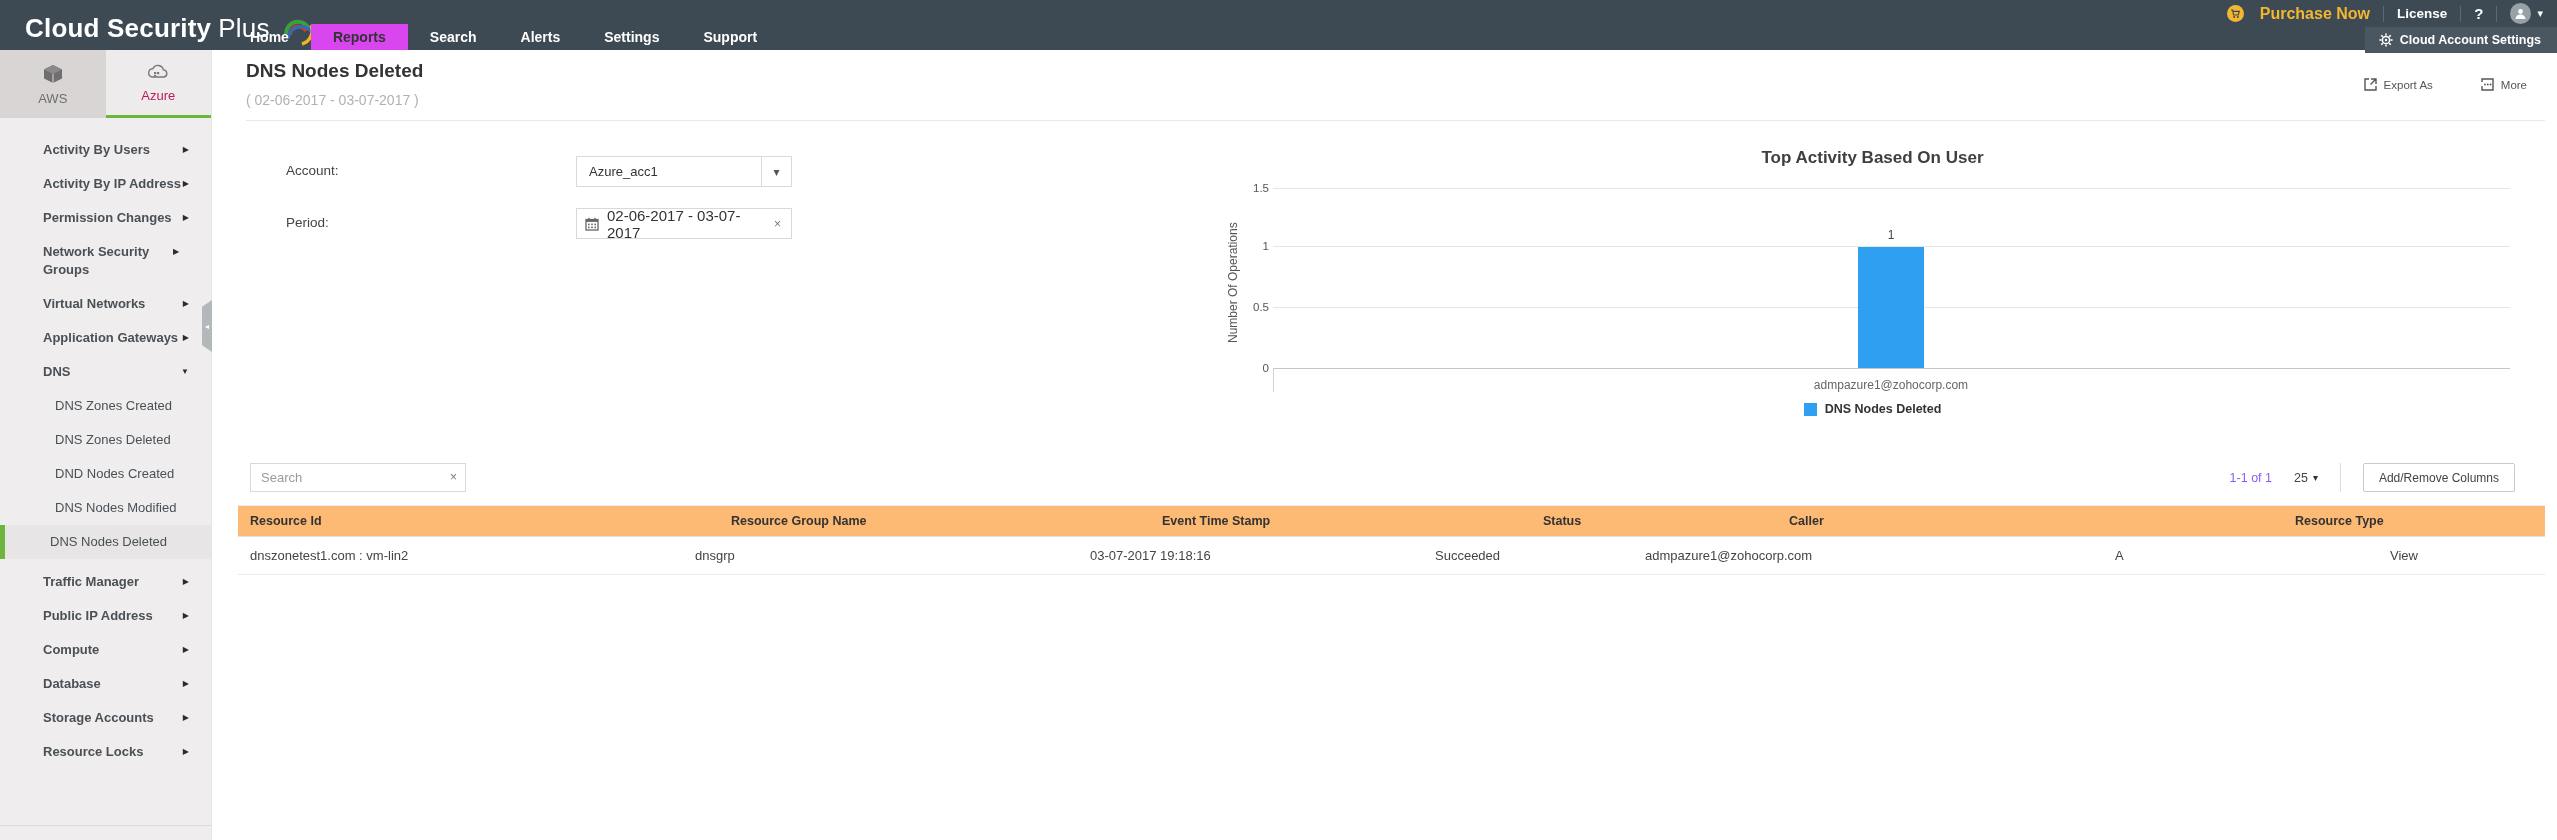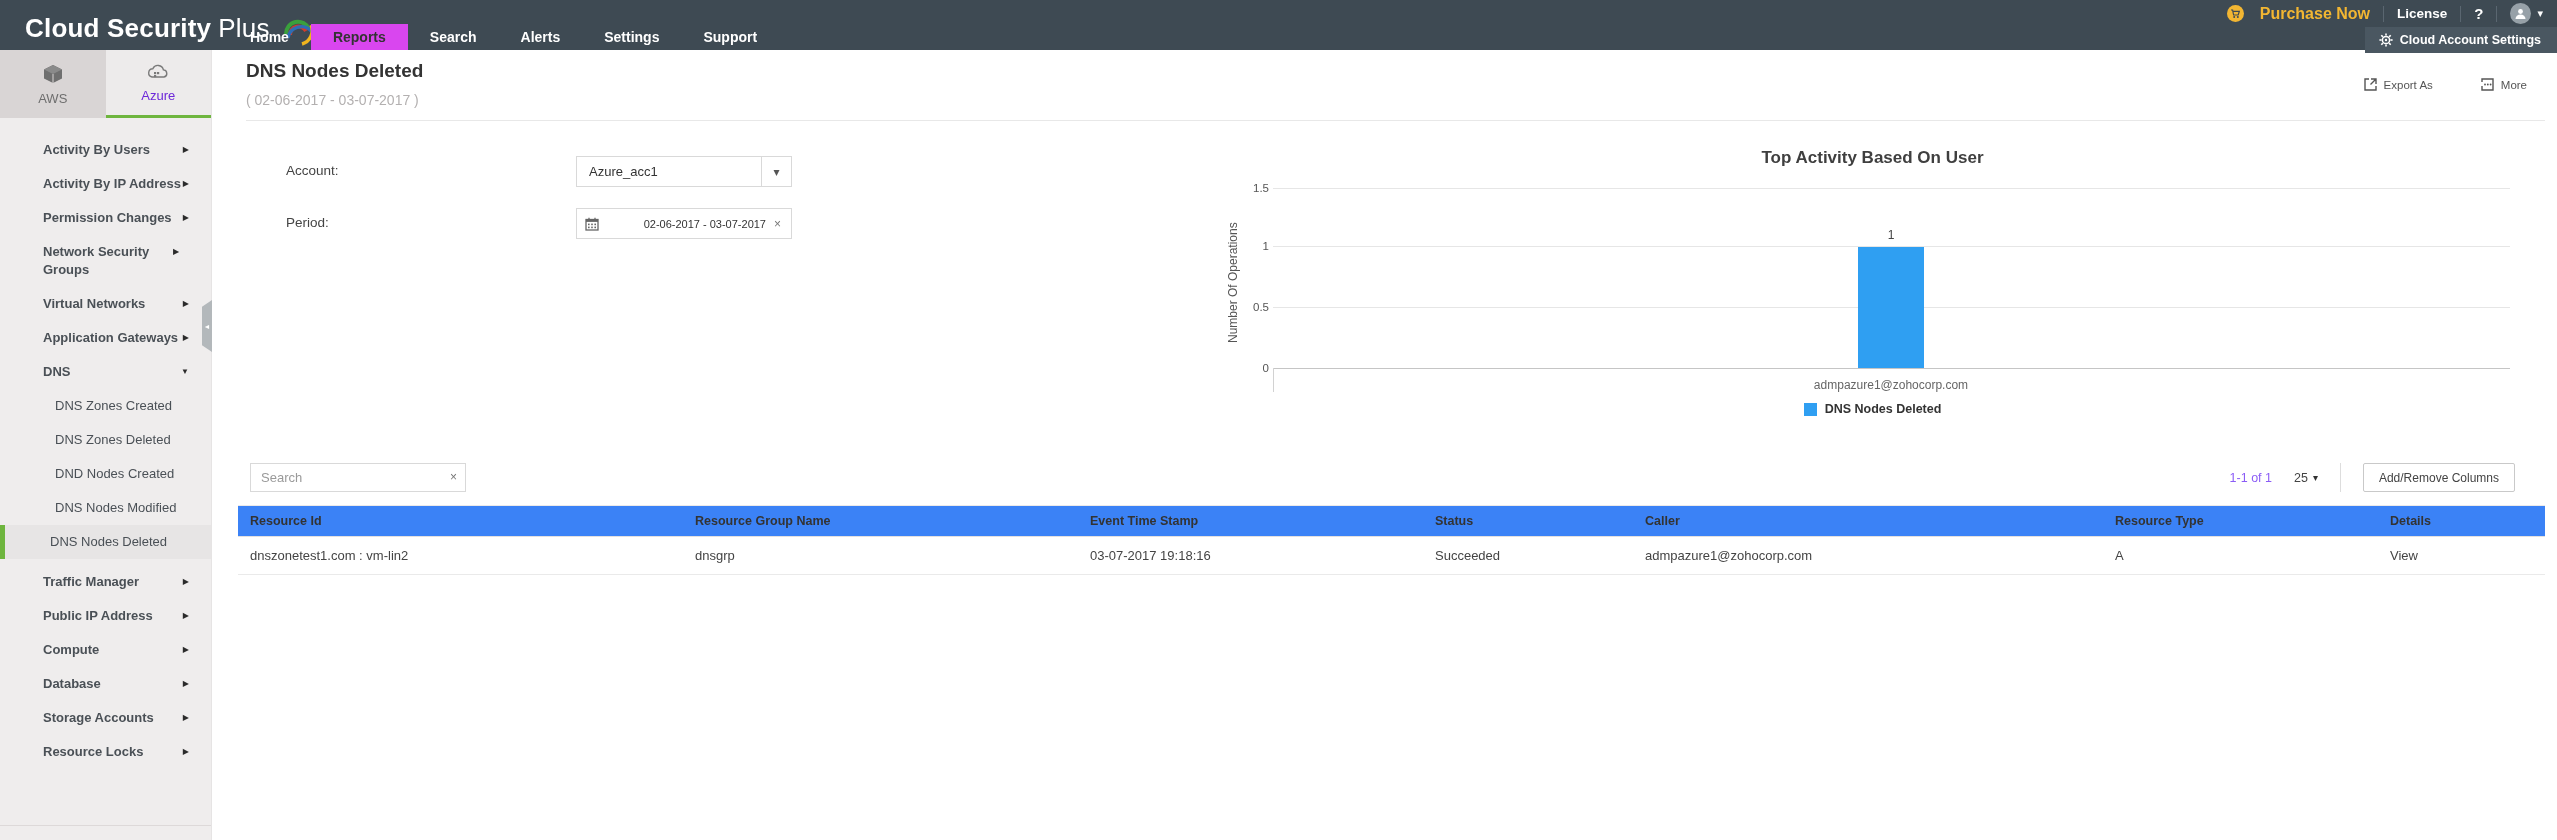--- a/index.html
+++ b/index.html
@@ -32,21 +32,21 @@
     position:absolute; right:0; top:27px; height:26px; background:#4a5761;
     color:#fff; font-size:12.5px; font-weight:700; display:flex; align-items:center; gap:7px;
     padding:0 16px 0 14px; cursor:pointer;
   }
 
   
   .sidebar { position:absolute; left:0; top:50px; width:212px; height:790px; background:#efeded; border-right:1px solid #e6e4e4; }
   .side-tabs { display:flex; height:68px; }
   .side-tab { width:106px; display:flex; flex-direction:column; align-items:center; justify-content:center; gap:6px; cursor:pointer; font-size:13px; color:#6e6e6e; }
   .side-tab.aws { background:#d9d5d5; }
-  .side-tab.azure { background:#edebeb; color:#6d28d9; border-bottom:3px solid #6eb53e; }
+  .side-tab.azure { background:#edebeb; color:#be185d; border-bottom:3px solid #6eb53e; }
   .side-menu { padding-top:15px; }
   .side-item { display:flex; align-items:flex-start; padding:8px 22px 8px 30px; cursor:pointer;margin-left:13px; }
   .side-item .lbl { flex:1; font-size:13px; line-height:18px; font-weight:700; color:#4a5056; }
   .side-item .arr { font-size:8px; color:#2b2b2b; line-height:18px; }
   .sub-item { display:flex; align-items:flex-start; padding:8px 22px 8px 50px; cursor:pointer; border-left:5px solid transparent; }
   .sub-item .lbl { flex:1; font-size:13px; line-height:18px; font-weight:400; color:#4a5056; }
   .sub-item.active { background:#e7e5e5; border-left:5px solid #6eb53e; padding-left:45px; }
   .side-divider { position:absolute; left:0; top:775px; width:211px; border-top:1px solid #ddd9d9; }
   .collapse-handle {
     position:absolute; left:202px; top:300px; width:10px; height:52px; background:#b3b8bb;
@@ -69,21 +69,21 @@
   .select-box {
     position:absolute; left:576px; top:156px; width:216px; height:31px; background:#fff;
     border:1px solid #d9d9d9; display:flex; align-items:center; cursor:pointer;
   }
   .select-box .val { flex:1; padding-left:12px; font-size:13px; color:#333; }
   .select-box .dd { width:30px; height:100%; border-left:1px solid #d9d9d9; display:flex; align-items:center; justify-content:center; color:#555; font-size:12px; }
   .period-box {
     position:absolute; left:576px; top:208px; width:216px; height:31px; background:#fff;
     border:1px solid #d9d9d9; display:flex; align-items:center; gap:8px; padding:0 10px 0 8px; cursor:pointer;
   }
-  .period-box .val { flex:1; font-size:11px; color:#333;text-align:right; }
+  .period-box .val { flex:1; font-size:15px; color:#333; }
   .period-box .clr { color:#777; font-size:12px; cursor:pointer; }
 
   
   .chart { position:absolute; left:1225px; top:140px; width:1295px; height:300px; }
   .chart-title { position:absolute; left:0; top:8px; width:100%; text-align:center; font-size:17px; font-weight:700; color:#3f3f3f; }
   .ylab { position:absolute; left:0px; top:55px; height:175px; width:15px; writing-mode:vertical-rl; transform:rotate(180deg);
           display:flex; align-items:center; justify-content:center; font-size:12px; color:#555; }
   .ytick { position:absolute; left:0; width:44px; text-align:right; font-size:11.5px; color:#555; height:14px; line-height:14px; }
   .yt0 { top:41px; } .yt1 { top:99px; } .yt2 { top:160px; } .yt3 { top:221px; }
   .grid { position:absolute; left:48px; width:1237px; border-top:1px solid #e6e6e6; }
@@ -109,21 +109,21 @@
   .pag-text { font-size:12.5px; color:#8b5cf6; }
   .page-size { font-size:12.5px; color:#444; cursor:pointer; display:flex; align-items:center; gap:5px; }
   .page-size .c { font-size:10px; color:#333; }
   .tools-sep { width:1px; height:29px; background:#ddd; }
   .addrem-btn { height:29px; border:1px solid #c9c9c9; border-radius:2px; background:#fff;
     font-size:12px; color:#444; padding:0 15px; display:flex; align-items:center; cursor:pointer; }
 
   
   .table { position:absolute; left:238px; top:505px; width:2307px; }
   .thead, .trow { display:grid; grid-template-columns:445px 395px 345px 210px 470px 275px 167px; }
-  .thead { background:#3b82f6; border-top:1px solid #eceaea; border-bottom:1px solid #e2e0e0; }
+  .thead { background:#fdba74; border-top:1px solid #eceaea; border-bottom:1px solid #e2e0e0;gap:36px; }
   .thead .cell { height:30px; line-height:30px; padding-left:12px; font-size:12.5px; font-weight:700; color:#333; }
   .trow { background:#fff; border-bottom:1px solid #eaeaea; }
   .trow .cell { height:37px; line-height:37px; padding-left:12px; font-size:13px; color:#444; }
   .view-link { color:#73b53f; cursor:pointer; }
 
   svg { display:block; }
 </style>
 </head>
 <body>
 

